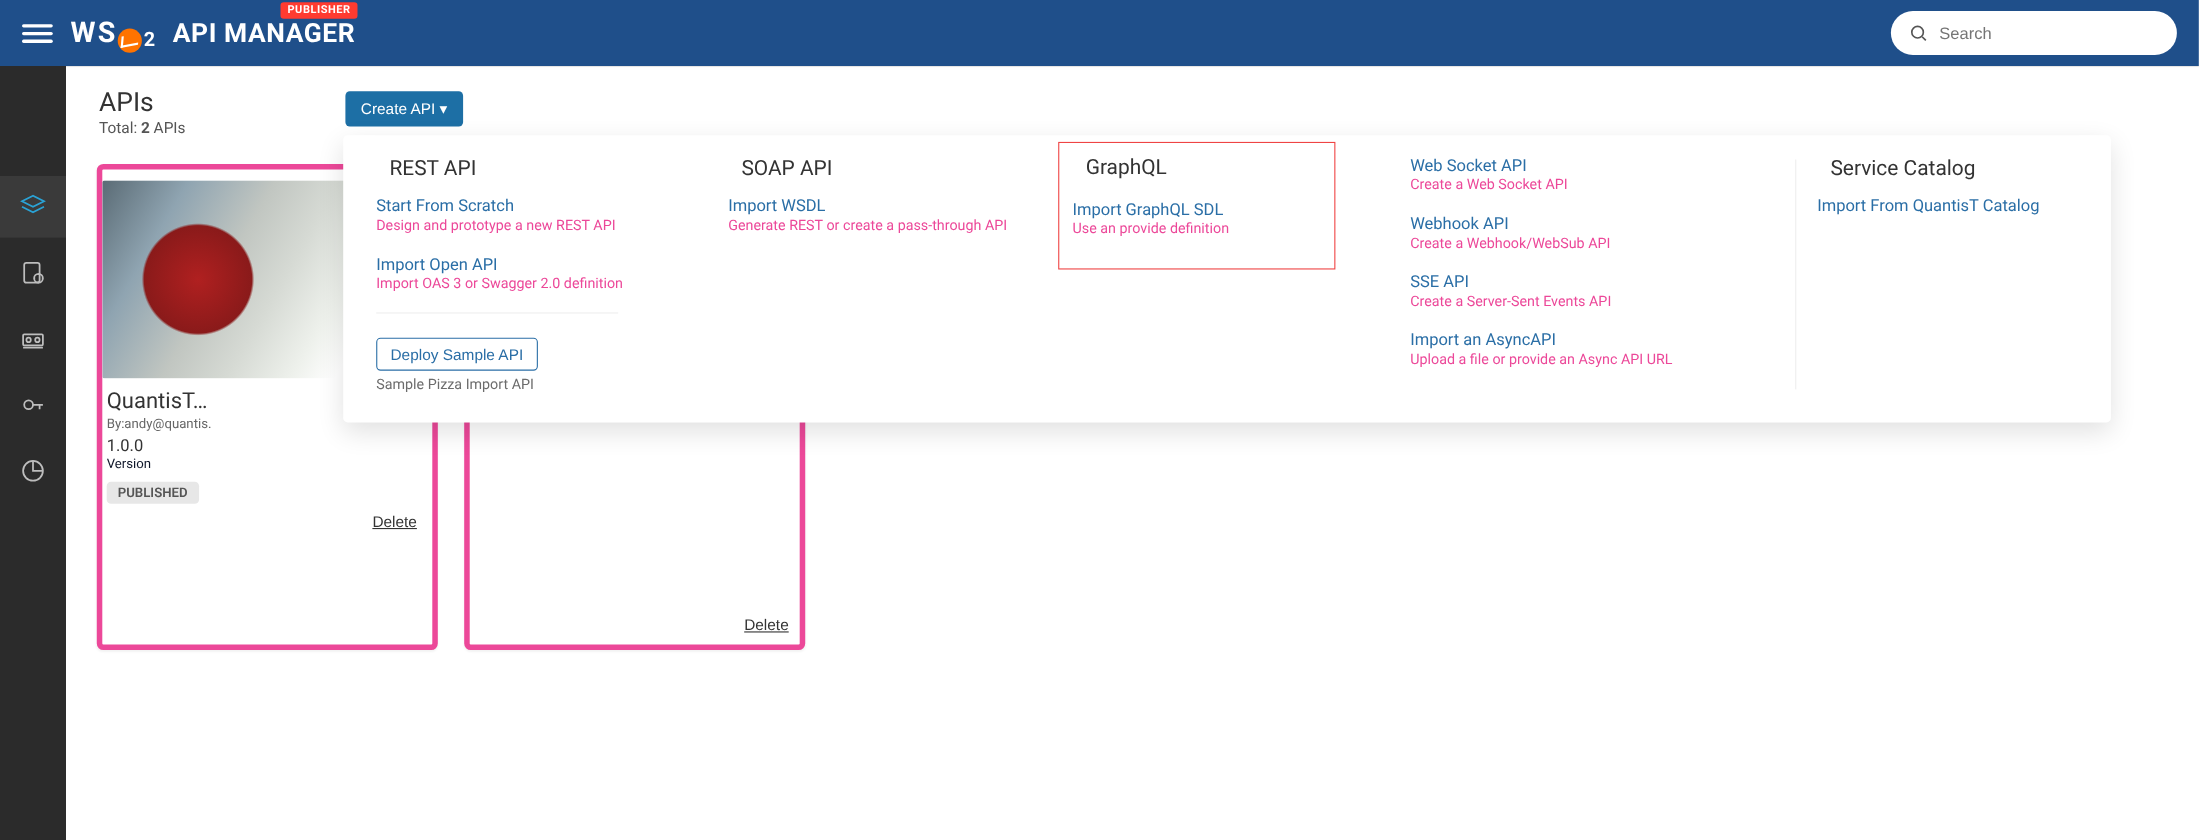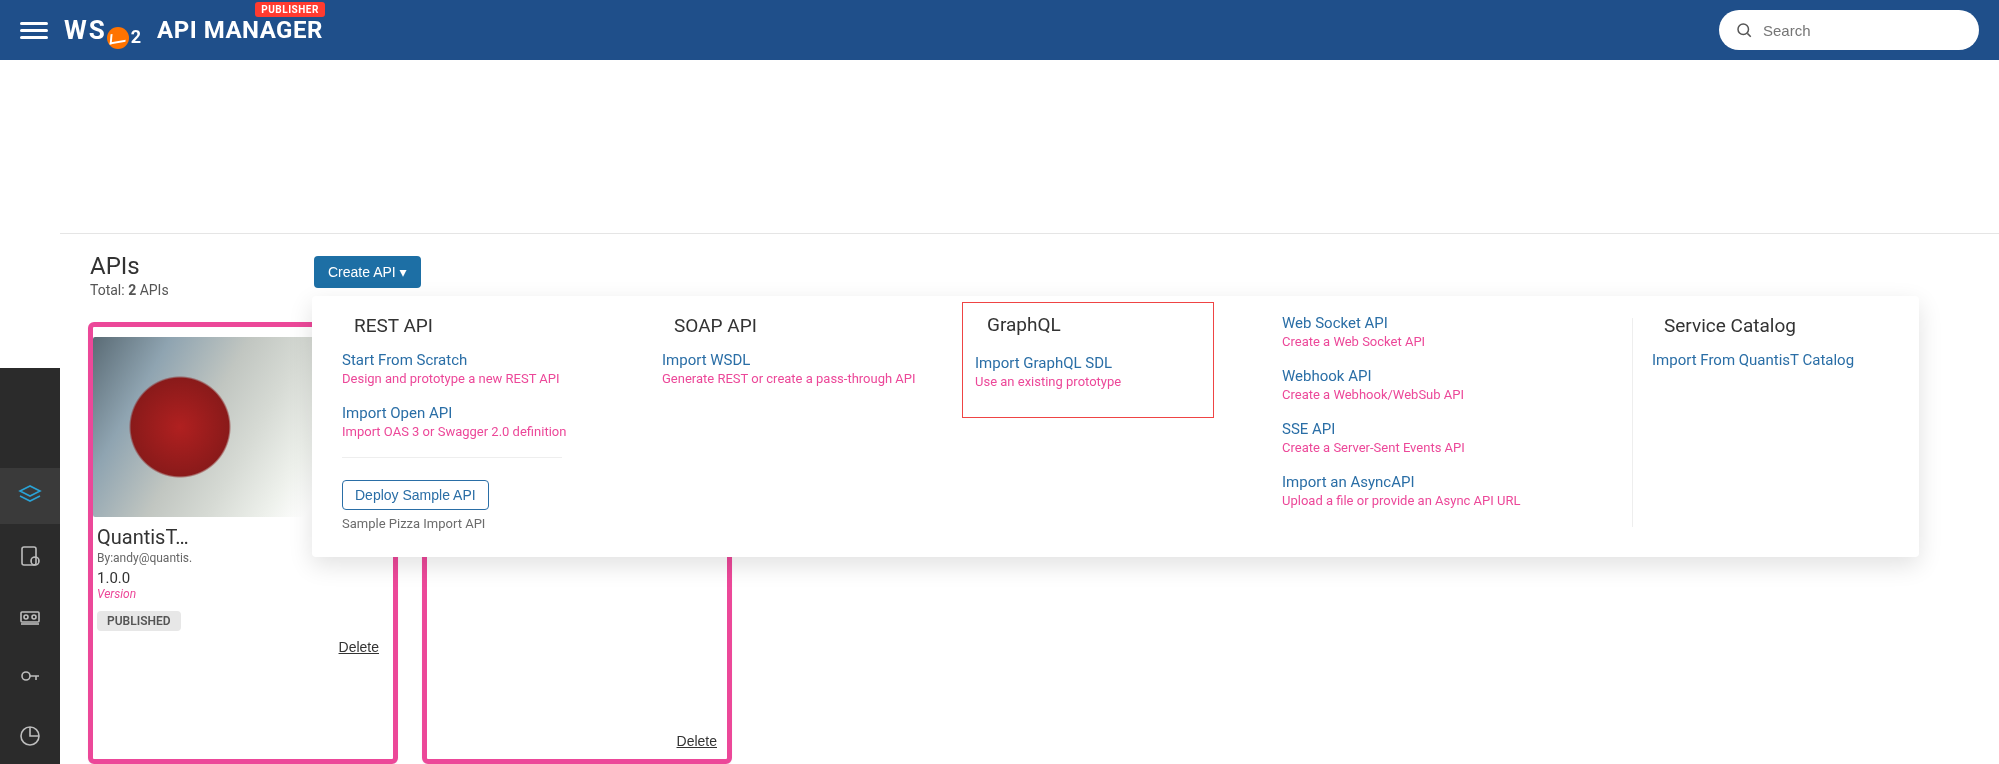--- a/index.html
+++ b/index.html
@@ -45,21 +45,21 @@
   }
   .spacer { flex:1; }
   .search-wrap {
     background:#fff; border-radius: 30px; height: 40px; width: 260px; display:flex; align-items:center; padding:0 16px; gap:10px;
   }
   .search-wrap input {
     border:none; outline:none; font-size:15px; color:#555; flex:1; background:transparent;
   }
 
   
-  .shell { flex:1; display:flex; min-height:0;align-items:flex-end; }
+  .shell { flex:1; display:flex; min-height:0; }
   .sidebar {
     width: 60px; background:#2b2b2b; display:flex; flex-direction:column; align-items:center; gap: 4px; padding-top: 100px;
   }
   .side-item {
     width: 60px; height: 56px; display:flex; align-items:center; justify-content:center; color:#bdbdbd; cursor:pointer;
   }
   .side-item.active { background:#3a3a3a; color:#2aa3d6; }
   .side-item svg { width:24px; height:24px; stroke:currentColor; fill:none; stroke-width:1.6; }
   .main {
     flex:1; background:#fff; position:relative; overflow:hidden;
@@ -90,21 +90,21 @@
   }
   .card-img { width:100%; height:180px; background:#ddd; border-radius:2px; background-size:cover; background-position:center; }
   .card-img.train {
     background: radial-gradient(circle at 30% 50%, #b02020 0%, #8a1a1a 22%, rgba(0,0,0,0) 23%),
                 linear-gradient(120deg, #5a6b75 0%, #8fa4b1 20%, #c1c6c1 40%, #d6dad4 55%, #eef1ec 70%, #ffffff 80%);
   }
   .card-body { padding: 8px 4px 0 4px; }
   .card-title { font-size: 20px; color:#333; margin-bottom:2px; white-space:nowrap; overflow:hidden; text-overflow:ellipsis; }
   .card-by { font-size:12px; color:#666; white-space:nowrap; overflow:hidden; text-overflow:ellipsis; }
   .card-ver { font-size:15px; color:#333; margin-top:4px; }
-  .card-ver-lbl { font-size:12px; color:#ec4899;font-style:italic; }
+  .card-ver-lbl { font-size:12px; color:#0f172a; }
   .status-chip { display:inline-block; margin-top:10px; background:#e7e7e7; color:#555; font-size:12px; padding:3px 10px; border-radius:4px; font-weight:600; }
   .card-actions { display:flex; justify-content:flex-end; margin-top:8px; }
   .delete-link { font-size:14px; color:#333; cursor:pointer; background:none; border:none;text-decoration:underline; }
 
   
   .dropdown {
     position:absolute; left:252px; top:62px; right:80px;
     background:#fff; box-shadow: 0 8px 24px rgba(0,0,0,0.12); border-radius:4px;
     display:flex; padding: 18px 30px 26px 30px; gap: 20px;
     z-index: 20;
@@ -265,21 +265,21 @@
           <a href="#">Import WSDL</a>
           <div class="desc">Generate REST or create a pass-through API</div>
         </div>
       </div>
 
       <div class="col col-graphql">
         <div class="graphql-box">
           <h3>GraphQL</h3>
           <div class="item" style="margin-top:18px;">
             <a href="#">Import GraphQL SDL</a>
-            <div class="desc">Use an existing prototype</div>
+            <div class="desc">Use an provide definition</div>
           </div>
         </div>
       </div>
 
       <div class="col col-stream">
         <div class="item">
           <a href="#">Web Socket API</a>
           <div class="desc">Create a Web Socket API</div>
         </div>
         <div class="item">

